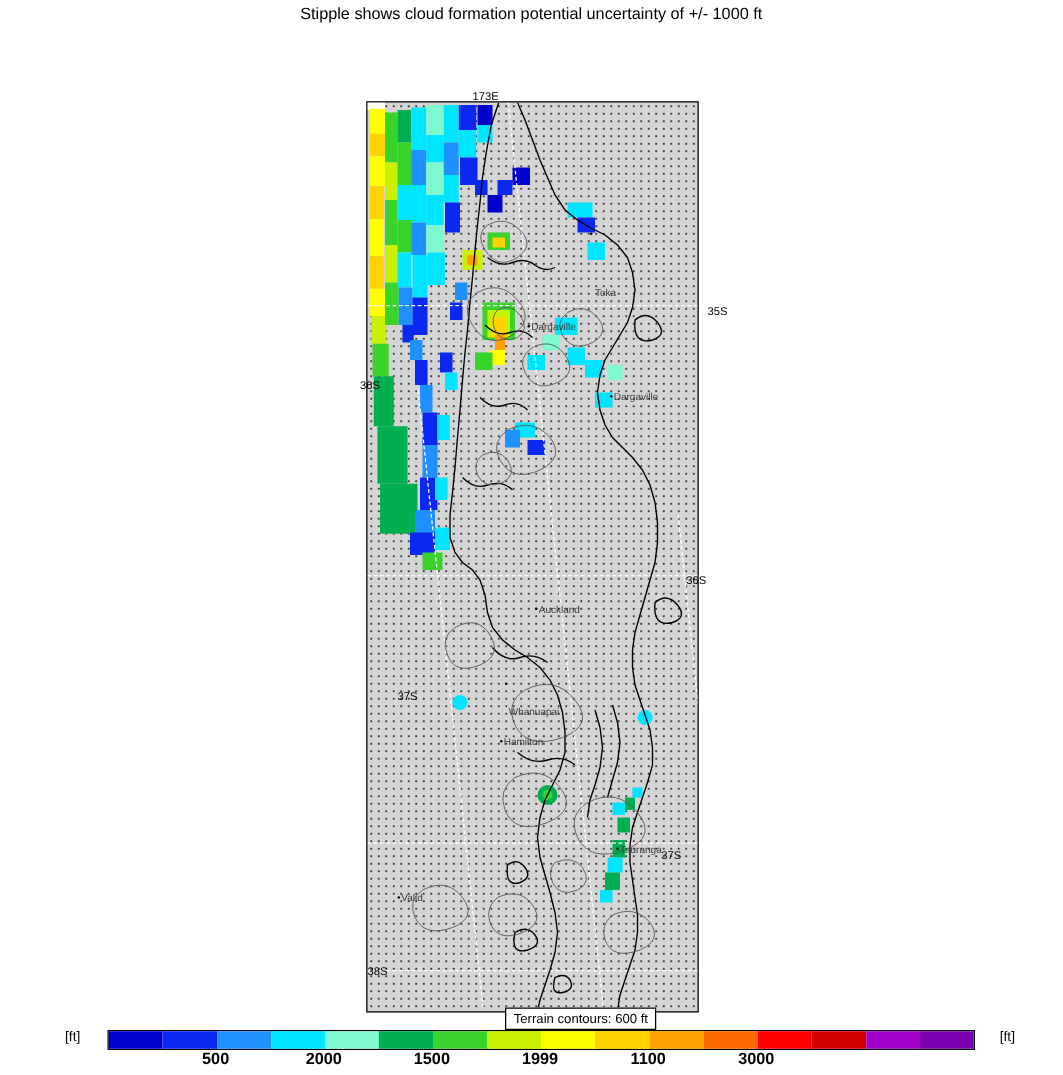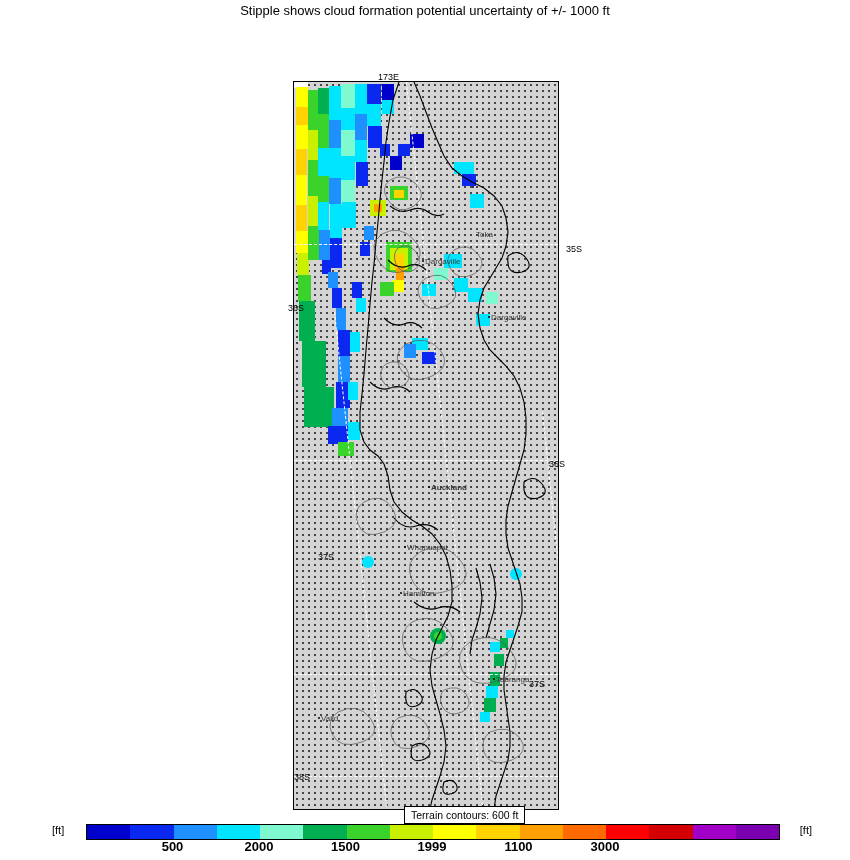--- a/index.html
+++ b/index.html
@@ -241,24 +241,24 @@
 
   <div class="city" style="left:182px;top:101px;margin-top:47px;">Toka</div>
   <div class="citydot" style="left:178px;top:104px;"></div>
 
   <div class="city" style="left:131px;top:175px;">Dargaville</div>
   <div class="citydot" style="left:128px;top:178px;"></div>
 
   <div class="city" style="left:197px;top:231px;">Dargaville</div>
   <div class="citydot" style="left:194px;top:234px;"></div>
 
-  <div class="city" style="left:137px;top:401px;font-weight:bold;">Auckland</div>
+  <div class="city" style="left:137px;top:401px;">Auckland</div>
   <div class="citydot" style="left:134px;top:404px;"></div>
 
-  <div class="city" style="left:113px;top:461px;text-align:center;">Whanuapai</div>
+  <div class="city" style="left:113px;top:483px;text-align:center;">Whanuapai</div>
   <div class="citydot" style="left:110px;top:464px;"></div>
 
   <div class="city" style="left:109px;top:507px;">Hamilton</div>
   <div class="citydot" style="left:106px;top:510px;"></div>
 
   <div class="city" style="left:202px;top:593px;">Tauranga</div>
   <div class="citydot" style="left:199px;top:596px;"></div>
 
   <div class="city" style="left:27px;top:632px;">Valid</div>
   <div class="citydot" style="left:24px;top:635px;"></div>

